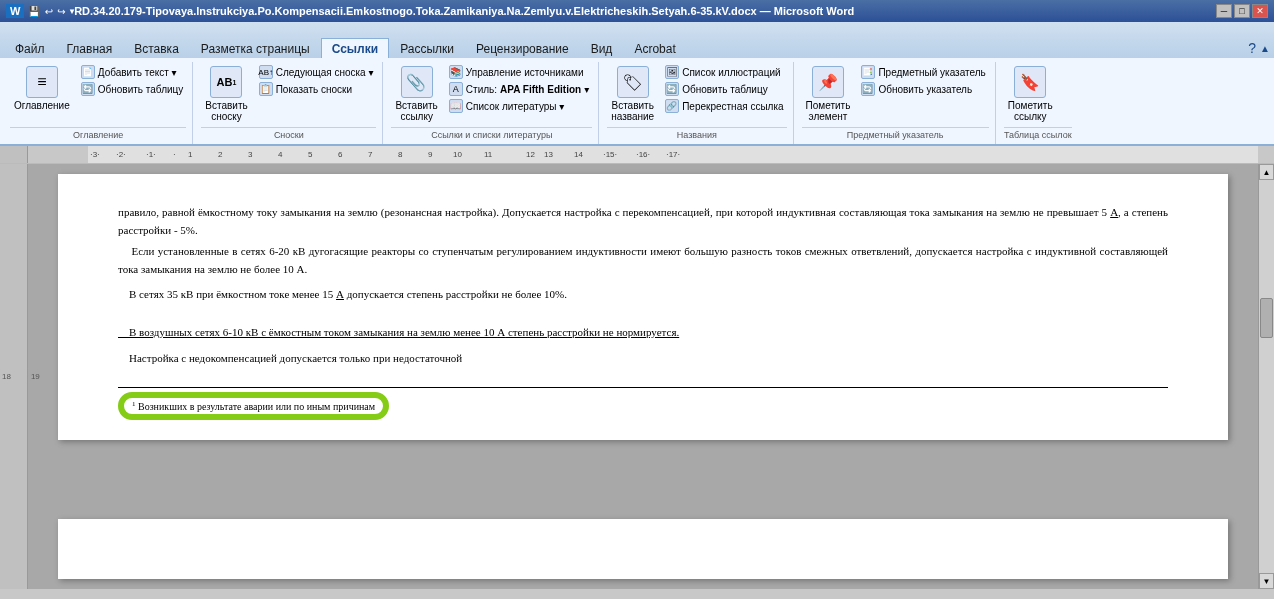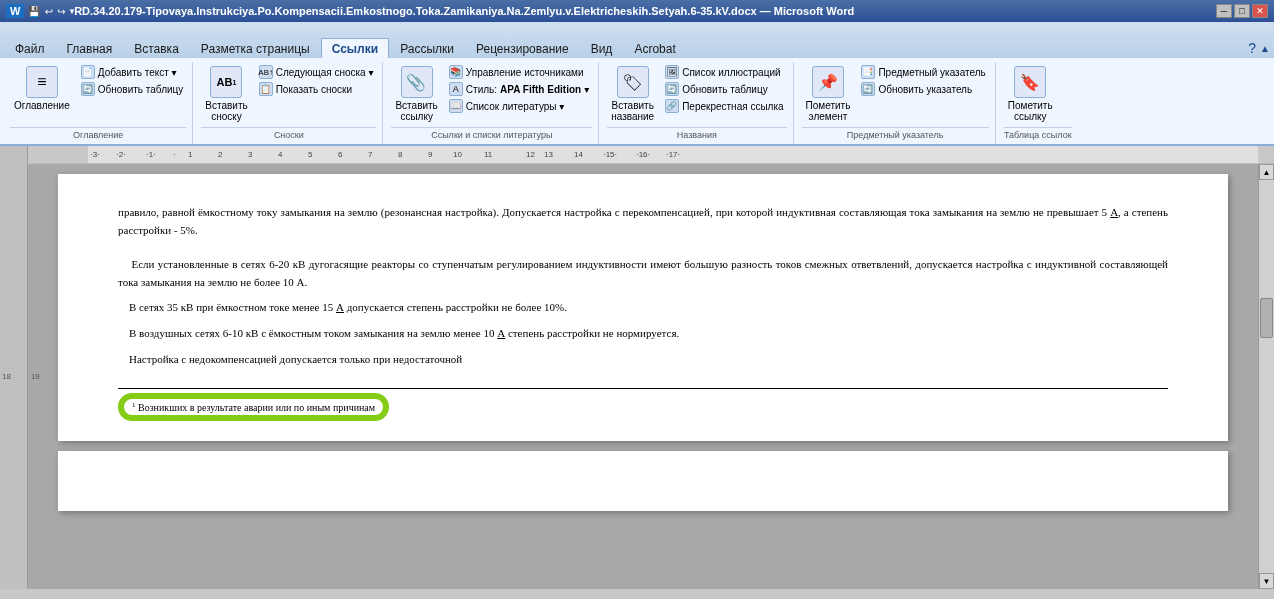--- a/index.html
+++ b/index.html
@@ -166,20 +166,21 @@
     }
 
     
     .pages-area {
       flex: 1;
       padding: 10px 30px;
       display: flex;
       flex-direction: column;
       gap: 10px;
       overflow: hidden;
+      justify-content: space-between;
     }
 
     .page {
       background: white;
       box-shadow: 2px 2px 6px rgba(0,0,0,0.3);
       min-height: 220px;
       padding: 30px 60px 20px 60px;
       position: relative;
     }
 
@@ -438,23 +439,23 @@
     <span>26</span>
     <span>27</span>
   </div>
 
   <div class="content-area">
     <div class="pages-area">
 
       <div class="page">
         <div class="page-text">
           <p>правило, равной ёмкостному току замыкания на землю (резонансная настройка). Допускается настройка с перекомпенсацией, при которой индуктивная составляющая тока замыкания на землю не превышает 5 <span class="underline">А</span>, а степень расстройки - 5%.</p>
-          <p style="margin-top:17px;">&nbsp;&nbsp;&nbsp;&nbsp;Если установленные в сетях 6-20 кВ дугогасящие реакторы со ступенчатым регулированием индуктивности имеют большую разность токов смежных ответвлений, допускается настройка с индуктивной составляющей тока замыкания на землю не более 10 А.</p>
+          <p style="margin-top:4px;">&nbsp;&nbsp;&nbsp;&nbsp;Если установленные в сетях 6-20 кВ дугогасящие реакторы со ступенчатым регулированием индуктивности имеют большую разность токов смежных ответвлений, допускается настройка с индуктивной составляющей тока замыкания на землю не более 10 А.</p>
           <p style="margin-top:8px;">&nbsp;&nbsp;&nbsp;&nbsp;В сетях 35 кВ при ёмкостном токе менее 15 <span class="underline">А</span> допускается степень расстройки не более 10%.</p>
-          <p style="margin-top:8px;">&nbsp;&nbsp;&nbsp;&nbsp;В воздушных сетях 6-10 кВ с ёмкостным током замыкания на землю менее 10 <span class="underline">А</span> степень расстройки не нормируется.</p>
+          <p style="margin-top:20px;text-decoration:underline;">&nbsp;&nbsp;&nbsp;&nbsp;В воздушных сетях 6-10 кВ с ёмкостным током замыкания на землю менее 10 <span class="underline">А</span> степень расстройки не нормируется.</p>
           <p style="margin-top:8px;">&nbsp;&nbsp;&nbsp;&nbsp;Настройка с недокомпенсацией допускается только при недостаточной</p>
         </div>
         <div class="footnote-area">
           <span class="footnote-highlight">
             <sup>1</sup> Возникших в результате аварии или по иным причинам
           </span>
         </div>
       </div>
 
       <div class="page" style="min-height:60px;height:60px;"></div>

